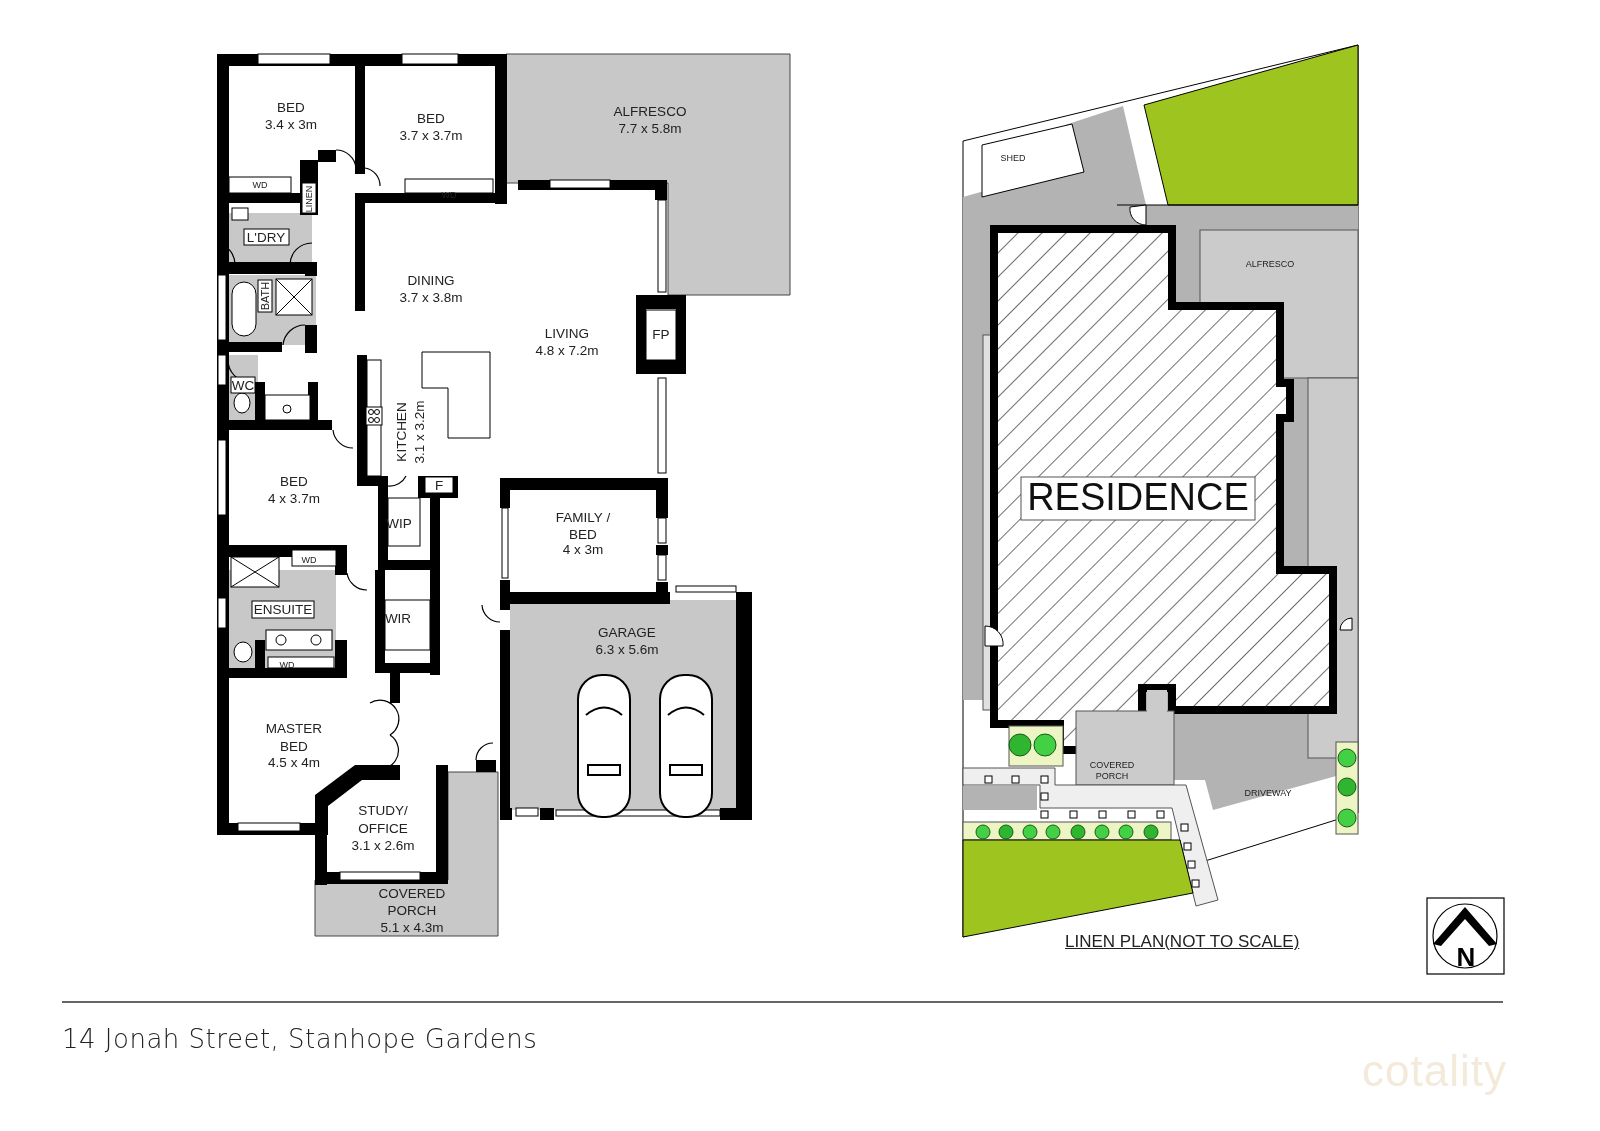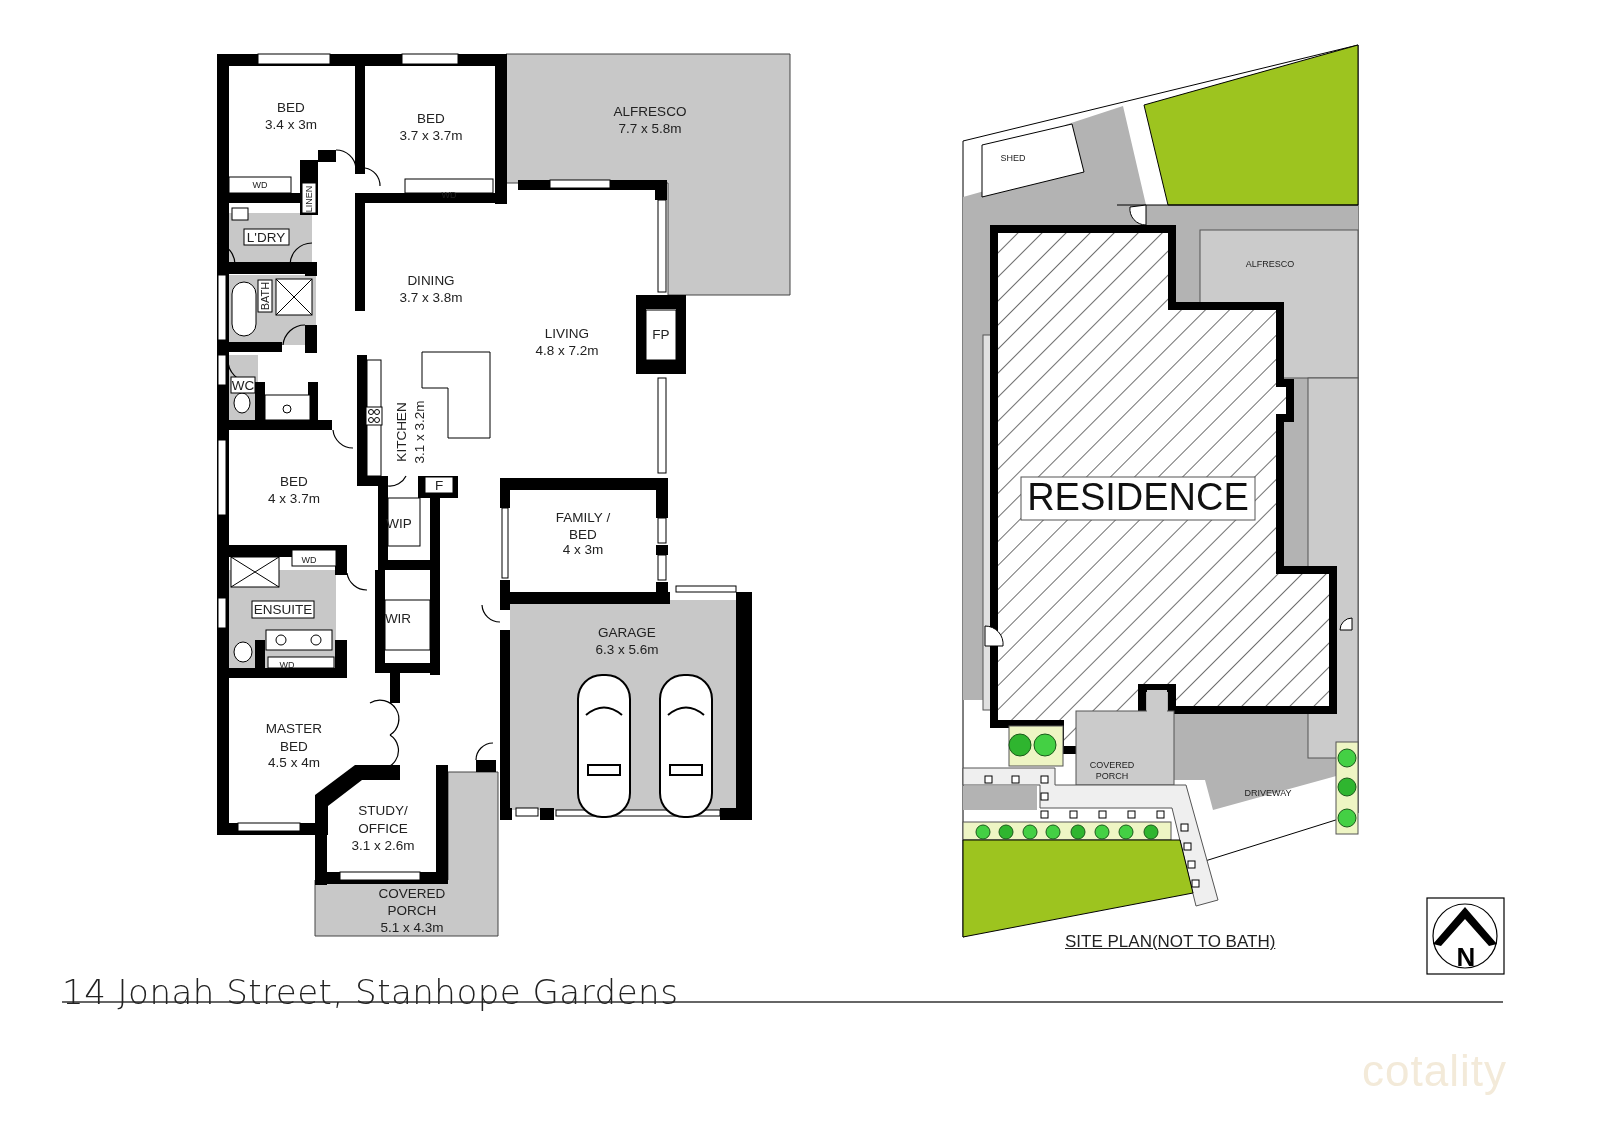--- a/index.html
+++ b/index.html
@@ -2,21 +2,21 @@
 <html><head>
 <meta charset="utf-8">
 <style>
   html,body{margin:0;padding:0;background:#fff;}
   body{width:1600px;height:1131px;position:relative;overflow:hidden;font-family:"Liberation Sans",sans-serif;}
   svg{position:absolute;left:0;top:0;}
   .lbl{font-family:"Liberation Sans",sans-serif;fill:#222;text-anchor:middle;}
   .tiny{font-size:9px;}
   .sm{font-size:11px;}
   .md{font-size:13.5px;}
-  .title{position:absolute;left:62px;top:972px;font-family:"DejaVu Sans",sans-serif;font-size:34px;color:#222;letter-spacing:0.5px;font-weight:300;}
+  .title{position:absolute;left:62px;top:1024px;font-family:"DejaVu Sans",sans-serif;font-size:26px;color:#222;letter-spacing:0.5px;font-weight:300;}
   .watermark{position:absolute;left:1362px;top:1015px;font-family:"Liberation Sans",sans-serif;font-size:44px;color:#f3ead9;letter-spacing:1px;margin-top:31px;}
   .site-caption{position:absolute;left:1065px;top:932px;font-family:"Liberation Sans",sans-serif;font-size:17px;color:#222;text-decoration:underline;}
 </style>
 </head>
 <body>
 
 <svg width="1600" height="1131" viewBox="0 0 1600 1131">
   <defs>
     <pattern id="hatch" patternUnits="userSpaceOnUse" width="17" height="17" patternTransform="rotate(45)">
       <rect width="17" height="17" fill="#fff"></rect>
@@ -332,15 +332,15 @@
       <rect x="1427" y="898" width="77" height="76" fill="#fff" stroke="#000" stroke-width="1.2"></rect>
       <circle cx="1465" cy="936" r="32" fill="none" stroke="#000" stroke-width="1.2"></circle>
       <polygon points="1465,907 1497,944 1489,946 1465,919 1441,946 1433,944" fill="#000"></polygon>
       <text x="1466" y="966" text-anchor="middle" font-family="Liberation Sans, sans-serif" font-size="26" font-weight="bold" fill="#000">N</text>
     </g>
   </g>
 
   <line x1="62" y1="1002" x2="1503" y2="1002" stroke="#333" stroke-width="1.5"></line>
 </svg>
 
-<div class="site-caption">SITE PLAN(NOT TO BATH)</div>
+<div class="site-caption">LINEN PLAN(NOT TO SCALE)</div>
 <div class="title">14 Jonah Street, Stanhope Gardens</div>
 <div class="watermark">cotality</div>
 
 </body></html>

